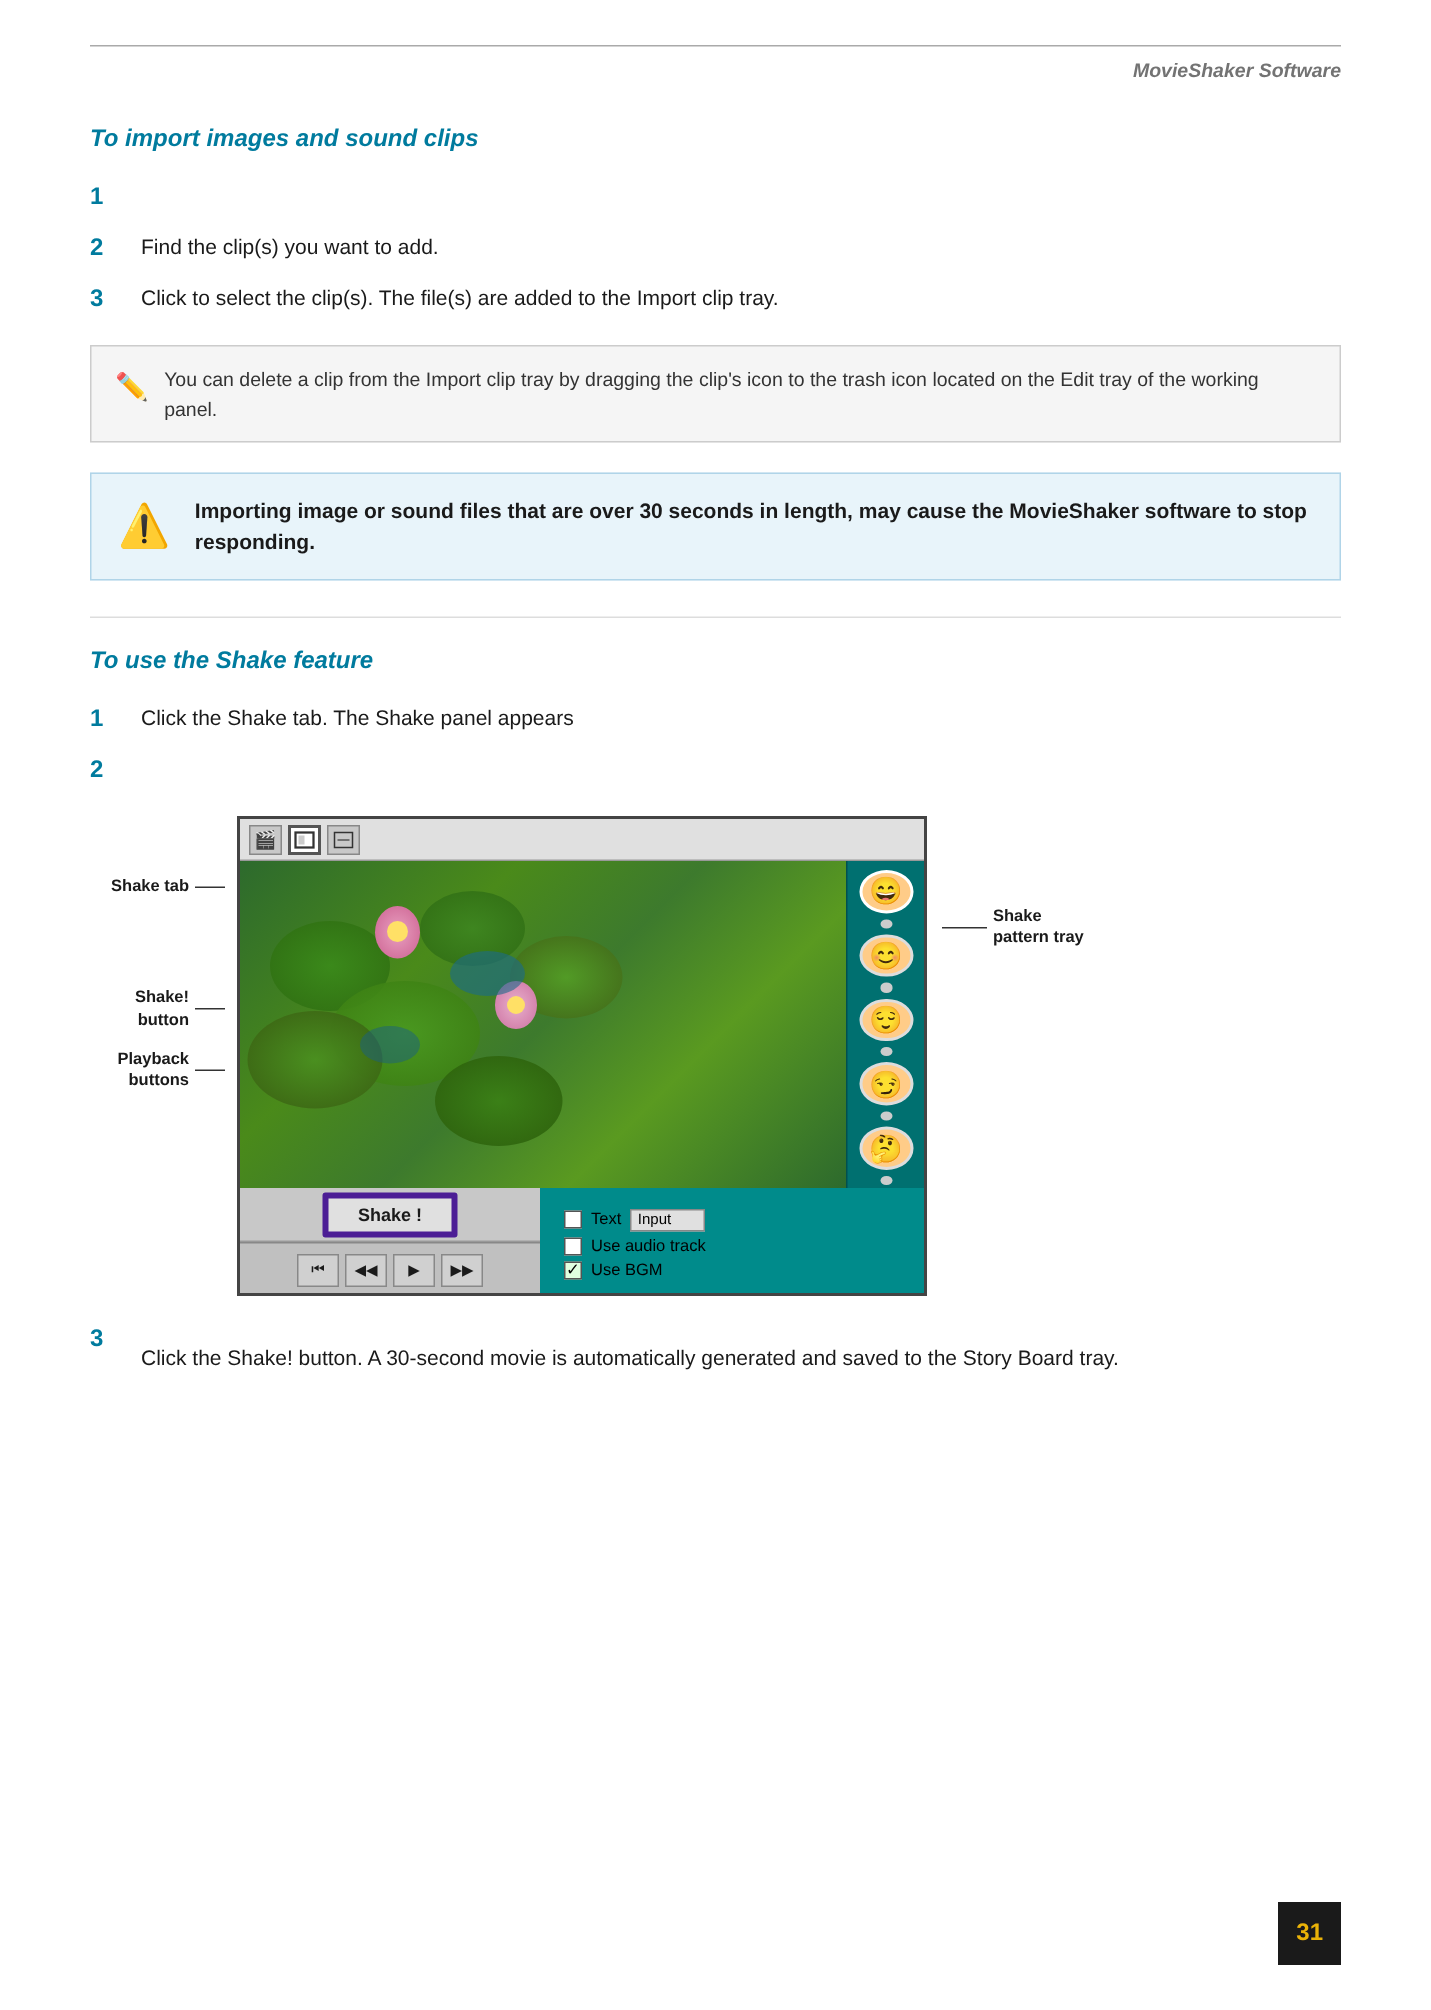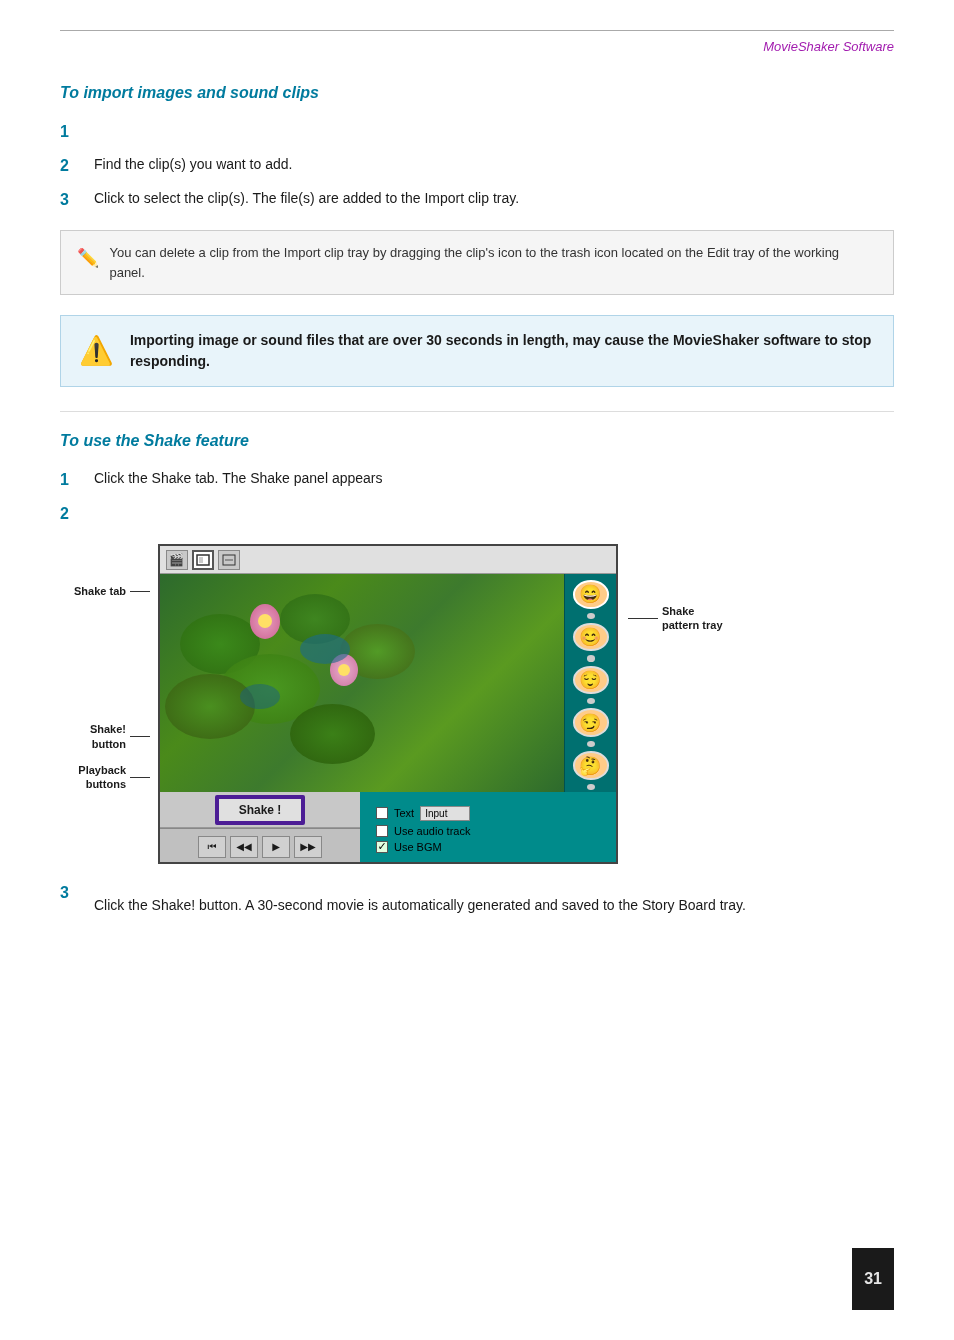--- a/index.html
+++ b/index.html
@@ -23,23 +23,24 @@
     
     .top-border {
       border-top: 1px solid #aaa;
       margin-bottom: 8px;
     }
 
     
     .page-header {
       text-align: right;
       font-style: italic;
-      color: #a21caf;
+      color: #737373;
       font-size: 13px;
       margin-bottom: 30px;
+      font-weight: bold;
     }
 
     
     .section-heading {
       color: #007b9e;
       font-style: italic;
       font-weight: bold;
       font-size: 16px;
       margin-bottom: 18px;
     }
@@ -336,22 +337,22 @@
       display: inline-block;
       margin-right: 4px;
     }
 
     
     .page-number-box {
       position: absolute;
       bottom: 30px;
       right: 60px;
       background: #1a1a1a;
-      color: #e5e5e5;
-      padding: 22px 12px;
+      color: #eab308;
+      padding: 12px 12px;
       font-size: 16px;
       font-weight: bold;
     }
 
     
     .step3-text {
       font-size: 14px;
       line-height: 1.6;
       margin-top: 10px;
     }
@@ -436,21 +437,21 @@
         <span class="list-number">2</span>
       </li>
     </ul>
   </div>
 
   <div>
 
     <div class="diagram-container">
 
       <div class="left-labels-wrapper">
-        <div style="margin-top: 40px; margin-bottom: 120px;">
+        <div style="margin-top: 40px; margin-bottom: 56px;">
           <div class="left-label-group">
             <span class="left-label-text">Shake tab</span>
             <div class="horiz-line"></div>
           </div>
         </div>
         <div style="margin-bottom: 8px;">
           <div class="left-label-group">
             <span class="left-label-text">Shake!<br>button</span>
             <div class="horiz-line"></div>
           </div>

